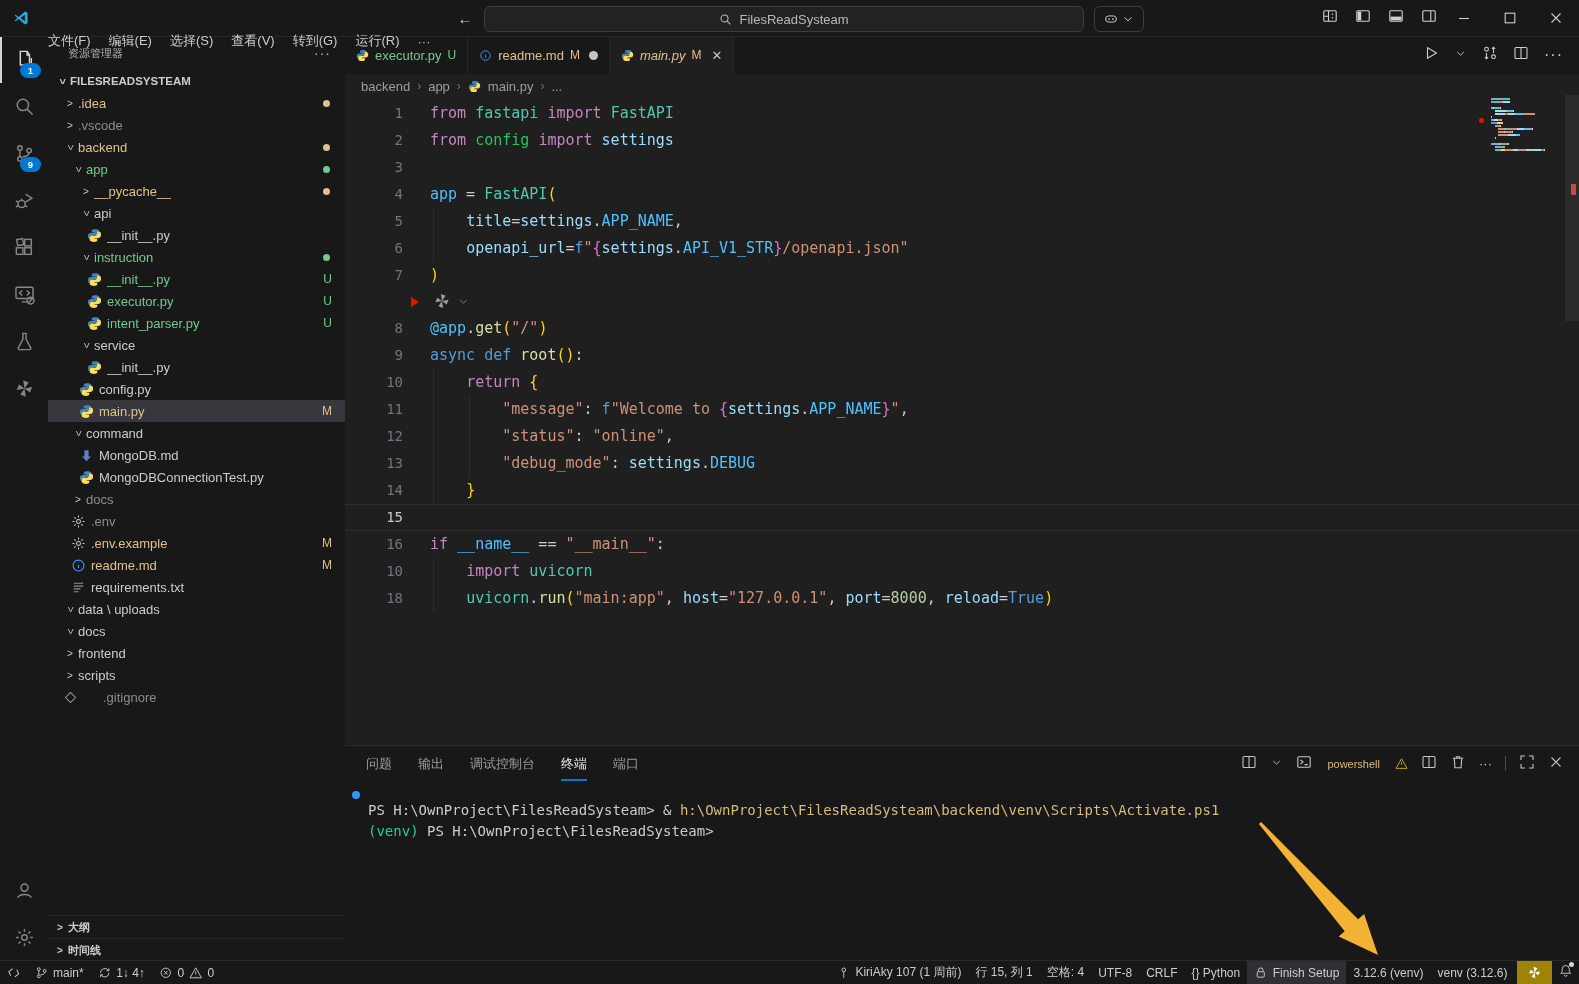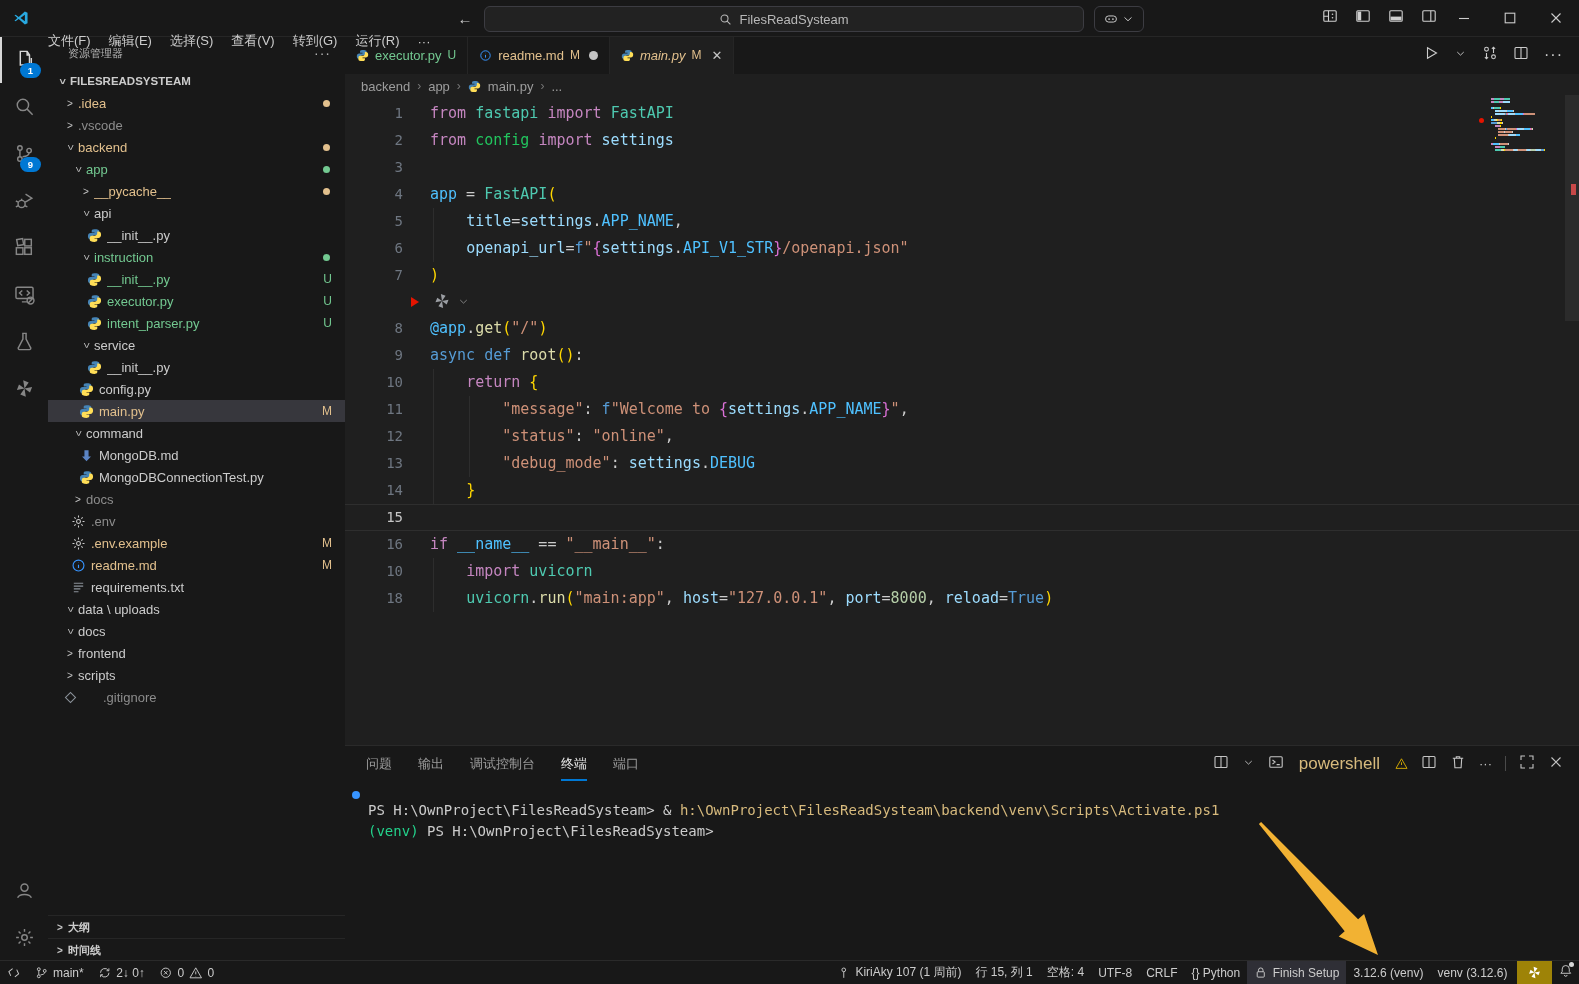--- a/index.html
+++ b/index.html
@@ -89,21 +89,21 @@
   .mini-dot{position:absolute;width:5px;height:5px;border-radius:50%;background:#e51400;}
   .scrolltrack{position:absolute;top:59px;right:0;width:14px;height:226px;background:rgba(121,121,121,0.14);}
   .ruler-red{position:absolute;right:3px;top:148px;width:5px;height:11px;background:#c84848;}
 
   
   .panel{position:absolute;left:345px;top:745px;right:0;height:216px;background:#181818;border-top:1px solid #2a2a2a;}
   .ptabs{height:35px;display:flex;align-items:stretch;gap:26px;padding-left:21px;font-size:13px;color:#9d9d9d;}
   .ptab{display:flex;align-items:center;border-bottom:2px solid transparent;padding-top:2px;}
   .ptab.active{color:#e7e7e7;border-bottom-color:#0078d4;}
   .pactions{margin-left:auto;display:flex;align-items:center;gap:13px;padding-right:15px;color:#c5c5c5;font-size:13px;}
-  .pactions .plabel{color:#d7ba7d;font-size:17px;margin:12px 2px;}
+  .pactions .plabel{color:#d7ba7d;font-size:11px;margin:12px 2px;}
   .pactions .pdiv{width:1px;height:15px;background:#4a4a4a;}
   .term{position:relative;font-family:"DejaVu Sans Mono",monospace;font-size:14px;line-height:21px;
         padding:19px 0 0 23px;white-space:pre;color:#ccc;}
   .term-dot{position:absolute;left:7px;top:45px;width:8px;height:8px;border-radius:50%;background:#3794ff;}
 
   
   .statusbar{position:absolute;left:0;bottom:0;width:100%;height:23px;background:#181818;border-top:1px solid #2a2a2a;
              display:flex;align-items:center;font-size:12px;color:#ccc;z-index:6;}
   .sb-item{display:flex;align-items:center;gap:5px;padding:0 7px;height:23px;white-space:nowrap;}
   .sb-item .icon svg{width:13.5px;height:13.5px;}
@@ -846,21 +846,21 @@
           </span>
           <span>main*</span>
         </div>
         <div class="sb-item">
           <span class="icon">
             <svg viewBox="0 0 16 16" fill="none" stroke="currentColor" stroke-width="1.1">
               <path d="M13 8a5 5 0 0 1-9.3 2.6M3 8a5 5 0 0 1 9.3-2.6"></path>
               <path d="M3.1 13.2v-2.8h2.8M12.9 2.8v2.8h-2.8"></path>
             </svg>
           </span>
-          <span>2↓ 0↑</span>
+          <span>1↓ 4↑</span>
         </div>
         <div class="sb-item">
           <span class="icon">
             <svg viewBox="0 0 16 16" fill="none" stroke="currentColor" stroke-width="1.1">
               <circle cx="8" cy="8" r="5.5"></circle>
               <path d="M5.9 5.9l4.2 4.2M10.1 5.9l-4.2 4.2"></path>
             </svg>
           </span>
           <span>0</span>
           <span class="icon">

